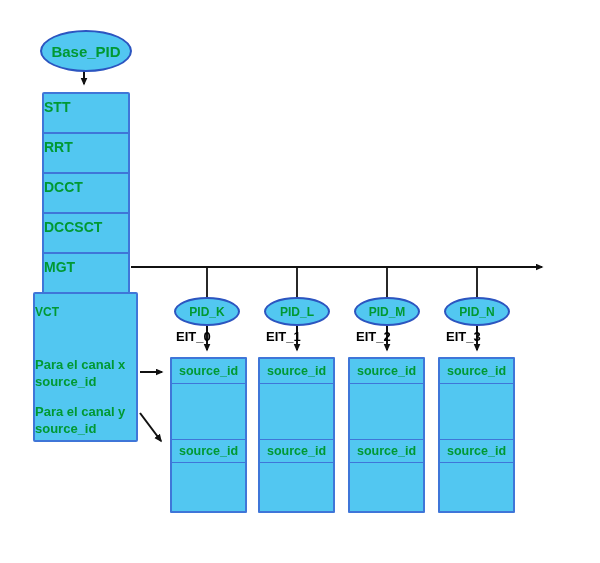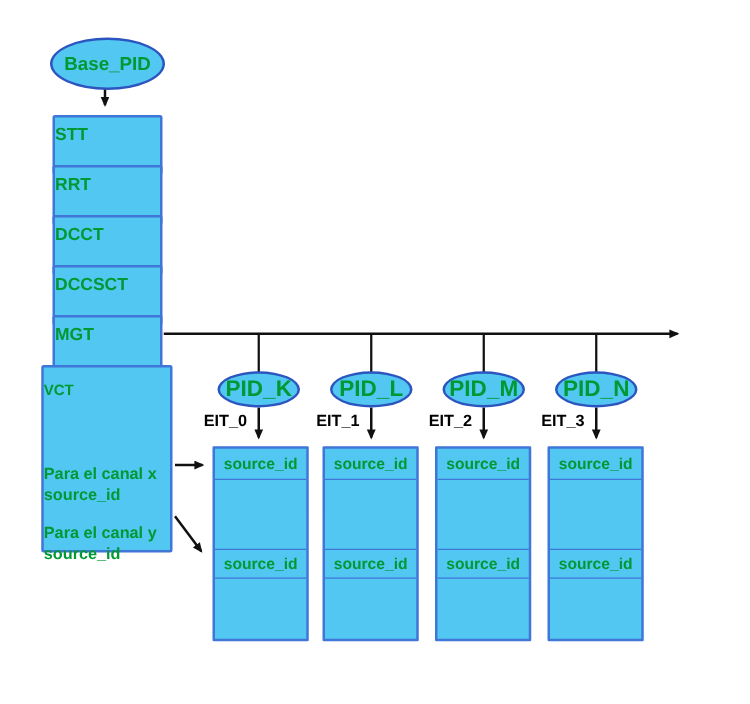--- a/index.html
+++ b/index.html
@@ -15,34 +15,34 @@
   }
   .rectnode{
     border:2px solid #3f76d8;border-radius:2px;
     width:88px;height:48px;line-height:27px;font-size:14px;left:42px;
   }
   .ellipsenode{
     border:2px solid #2c55c0;border-radius:50%;
     display:flex;align-items:center;justify-content:center;
   }
   #base-pid{left:40px;top:30px;width:92px;height:42px;font-size:15px;}
-  .pid-ellipse{top:297px;width:66px;height:29px;font-size:18px;}
+  .pid-ellipse{top:297px;width:66px;height:29px;font-size:12px;}
 
   #vct{
     left:33px;top:292px;width:105px;height:150px;
     border:2px solid #3f76d8;border-radius:2px;font-size:13px;
   }
   #vct .vct-title{padding-top:8px;line-height:20px;font-size:12px;}
   .vct-entry{line-height:17px;}
-  #vct-entry-x{margin-top:48px;}
+  #vct-entry-x{margin-top:34px;}
   #vct-entry-y{margin-top:13px;}
 
   .eit-label{
     position:absolute;top:329px;width:46px;height:16px;
-    color:#000000;font-size:13px;text-align:left;white-space:nowrap;
+    color:#000000;font-size:13px;text-align:left;white-space:nowrap;margin-left:13px;
   }
 
   .eit-table{
     position:absolute;top:357px;width:77px;box-sizing:border-box;
     background:#52c7f1;border:2px solid #3f76d8;border-radius:1px;
   }
   .trow{
     box-sizing:border-box;color:#009933;font-size:12.5px;text-align:center;
     border-bottom:1px solid #3f76d8;overflow:hidden;
   }

